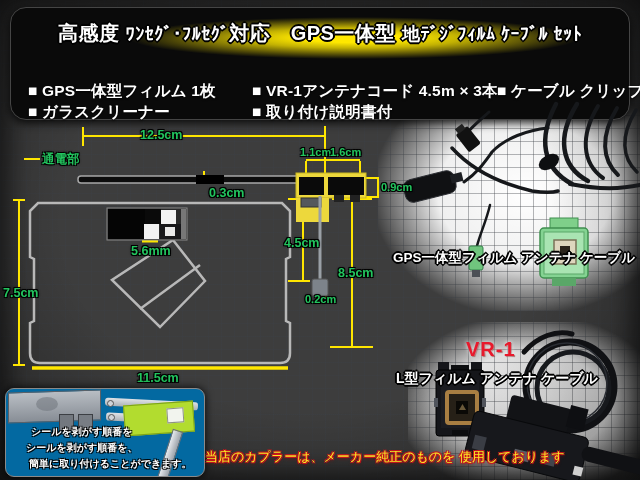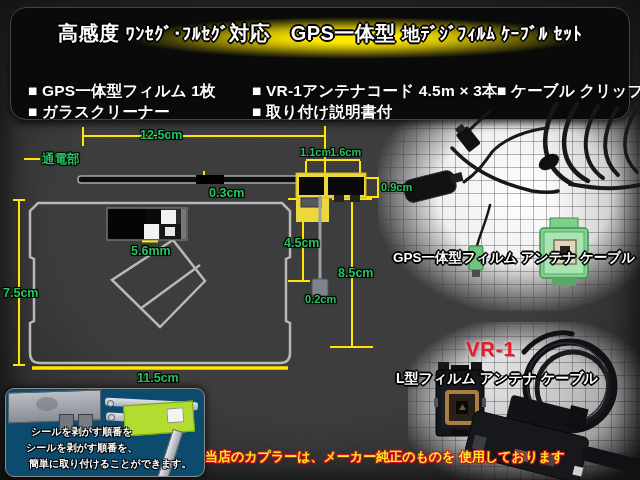--- a/index.html
+++ b/index.html
@@ -40,26 +40,26 @@
     text-shadow:-1px -1px 0 #000,1px -1px 0 #000,-1px 1px 0 #000,1px 1px 0 #000,0 0 3px #000;}
   .dim.big{font-size:12.5px;}
 
   
   .wlabel{position:absolute;color:#fff;font-weight:bold;white-space:nowrap;
     text-shadow:-2px 0 0 #000,2px 0 0 #000,0 -2px 0 #000,0 2px 0 #000,-1px -1px 0 #000,1px 1px 0 #000,1px -1px 0 #000,-1px 1px 0 #000;margin-top:47px;}
   .vr1{color:#e8192c;font-size:20px;font-weight:bold;letter-spacing:1px;
     text-shadow:0 0 4px rgba(255,255,255,.9),1px 1px 1px rgba(120,0,0,.6);}
 
   
-  .inset{left:5px;top:388px;width:200px;height:89px;background:#0c4a6e;border-radius:9px;
+  .inset{left:5px;top:388px;width:200px;height:89px;background:#0369a1;border-radius:9px;
     border:1px solid #8a8a8a;box-shadow:0 0 8px rgba(0,0,0,.9);overflow:hidden;}
   .inset .txt{position:absolute;color:#fff;font-size:10px;font-weight:bold;white-space:nowrap;
     text-shadow:-1px -1px 0 #000,1px -1px 0 #000,-1px 1px 0 #000,1px 1px 0 #000;}
 
-  .footer-note{left:205px;top:448px;width:300px;color:#ffe927;font-size:13px;font-weight:bold;white-space:nowrap;
+  .footer-note{left:205px;top:448px;width:300px;color:#ffe927;font-size:13px;font-weight:normal;white-space:nowrap;
     text-shadow:-1px -1px 0 #c9151c,1px -1px 0 #c9151c,-1px 1px 0 #c9151c,1px 1px 0 #c9151c,0 2px 3px rgba(150,0,0,.7);}
 </style>
 </head>
 <body>
 
 <div class="stage">
 
   <div class="abs glow-top"></div>
   <div class="abs glow-bottom"></div>
   <div class="abs grid"></div>

